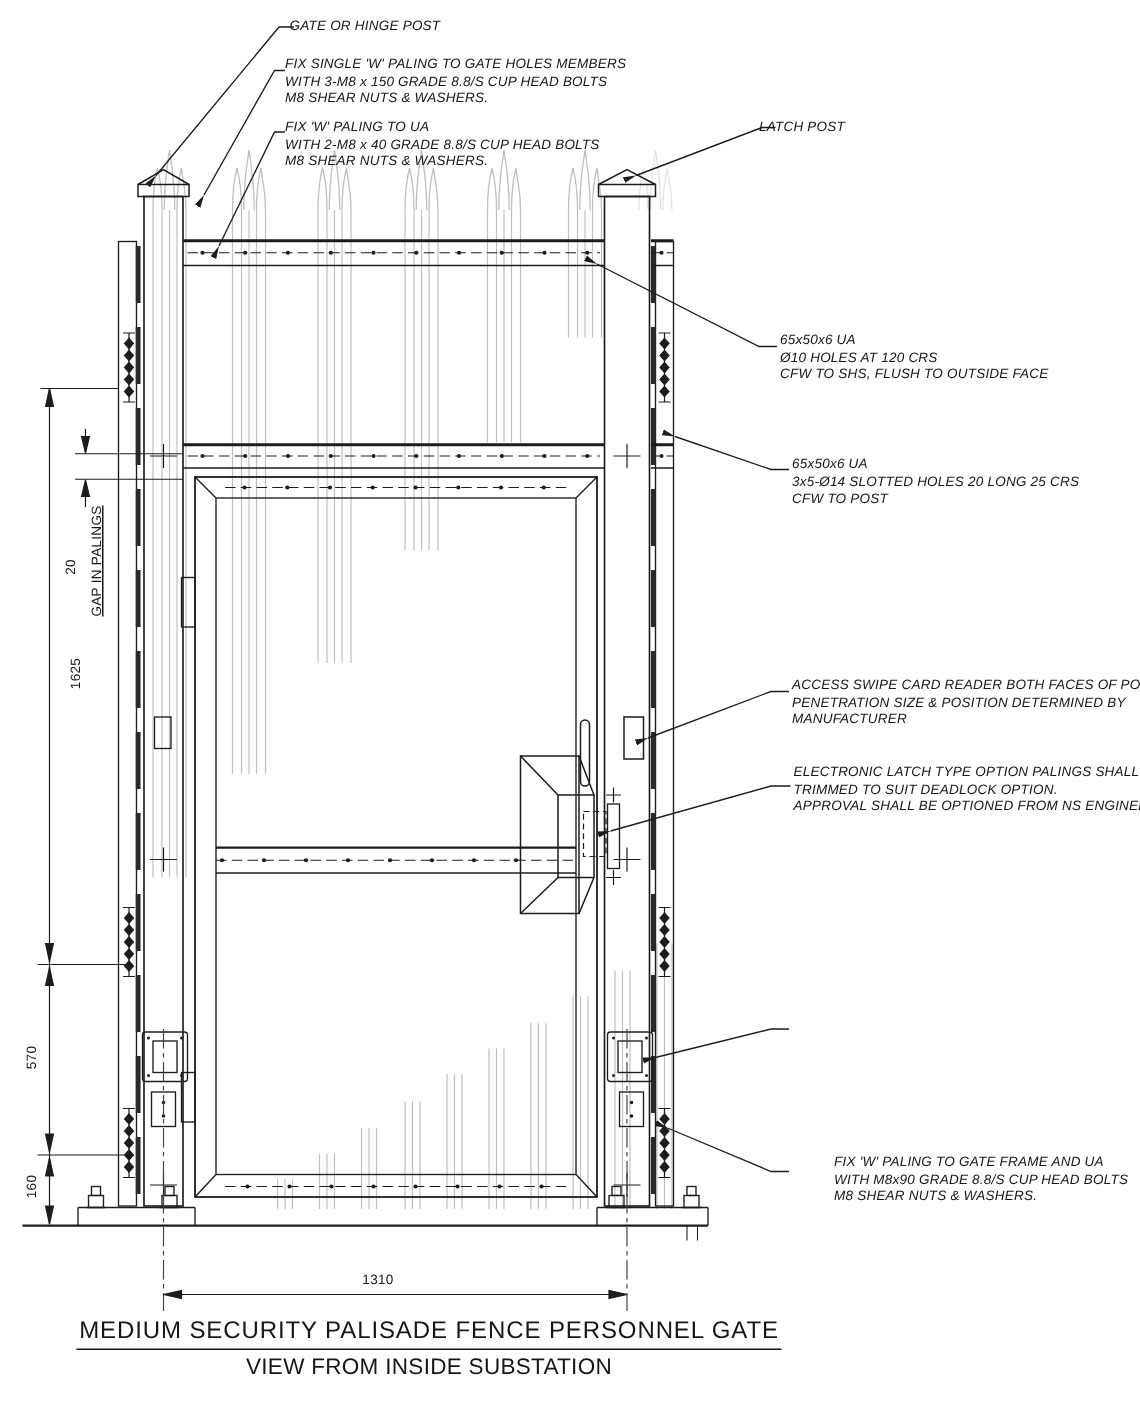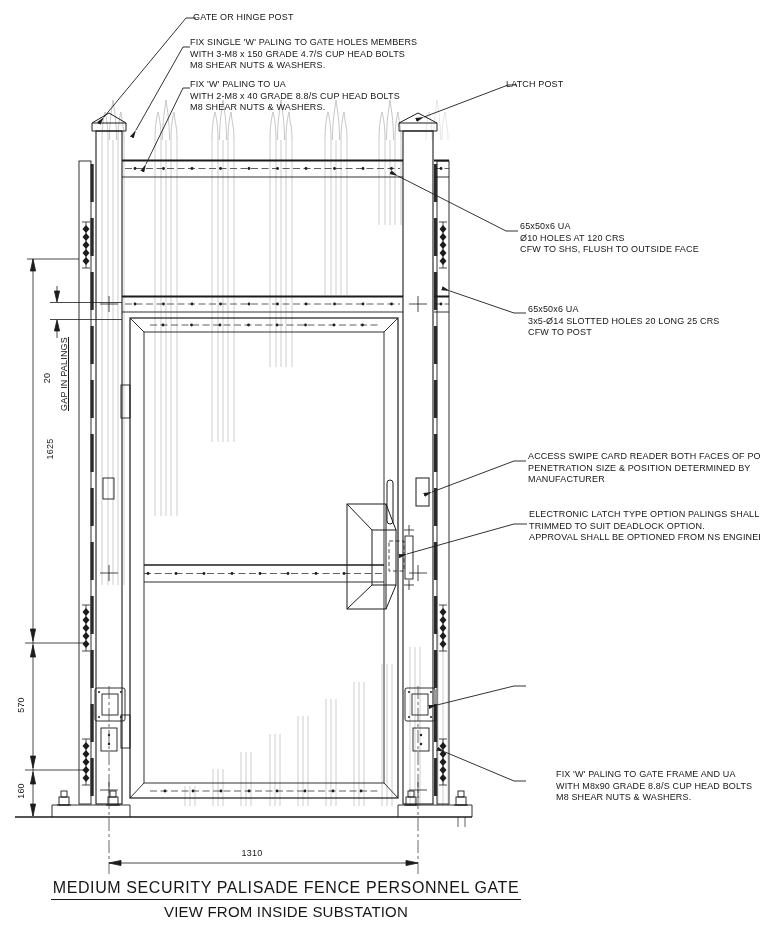--- a/index.html
+++ b/index.html
@@ -1,20 +1,20 @@
 <!DOCTYPE html>
 <html><head>
 <meta charset="utf-8">
 <style>
   html,body{margin:0;padding:0;background:#fff;}
   #page{position:relative;width:760px;height:935px;background:#fff;overflow:hidden;
         font-family:"Liberation Sans",sans-serif;color:#161616;}
   svg{position:absolute;left:0;top:0;}
   .cad-text{position:absolute;font-size:9px;line-height:11.6px;letter-spacing:.15px;
-            white-space:nowrap;color:#161616;}
+            white-space:nowrap;color:#161616;font-style:italic;}
   .cad-line{white-space:nowrap;}
   .rot{transform:rotate(-90deg);transform-origin:center center;text-align:center;}
   .dim-text{position:absolute;font-size:9px;letter-spacing:.2px;text-align:center;}
   .underlined{text-decoration:underline;}
   #title-block{position:absolute;left:36px;top:879px;width:500px;text-align:center;}
   #main-title{display:inline-block;font-size:16px;letter-spacing:.6px;
               border-bottom:1.3px solid #161616;padding:0 2px 2px 2px;}
   #subtitle{font-size:15px;margin-top:3px;letter-spacing:.2px;}
   #scale-note{font-size:12px;margin-top:18px;letter-spacing:.2px;}
 </style>
@@ -399,21 +399,21 @@
     <path d="M526,686 L514,686 L437,705" marker-end="url(#arr)"></path>
     <path d="M526,781 L514,781 L445,752" marker-end="url(#arr)"></path>
   </g>
 </svg>
 
 <div class="cad-text" style="left:193px;top:12px">
   <div class="cad-line">GATE OR HINGE POST</div>
 </div>
 <div class="cad-text" style="left:190px;top:37px">
   <div class="cad-line">FIX SINGLE 'W' PALING TO GATE HOLES MEMBERS</div>
-  <div class="cad-line">WITH 3-M8 x 150 GRADE 4.7/S CUP HEAD BOLTS</div>
+  <div class="cad-line">WITH 3-M8 x 150 GRADE 8.8/S CUP HEAD BOLTS</div>
   <div class="cad-line">M8 SHEAR NUTS &amp; WASHERS.</div>
 </div>
 <div class="cad-text" style="left:190px;top:79px">
   <div class="cad-line">FIX 'W' PALING TO UA</div>
   <div class="cad-line">WITH 2-M8 x 40 GRADE 8.8/S CUP HEAD BOLTS</div>
   <div class="cad-line">M8 SHEAR NUTS &amp; WASHERS.</div>
 </div>
 <div class="cad-text" style="left:506px;top:79px">
   <div class="cad-line">LATCH POST</div>
 </div>

